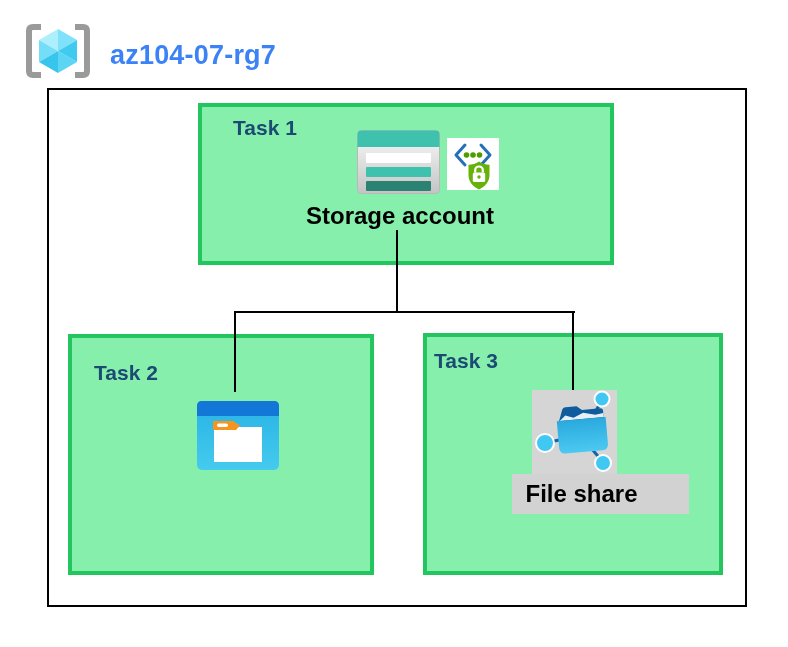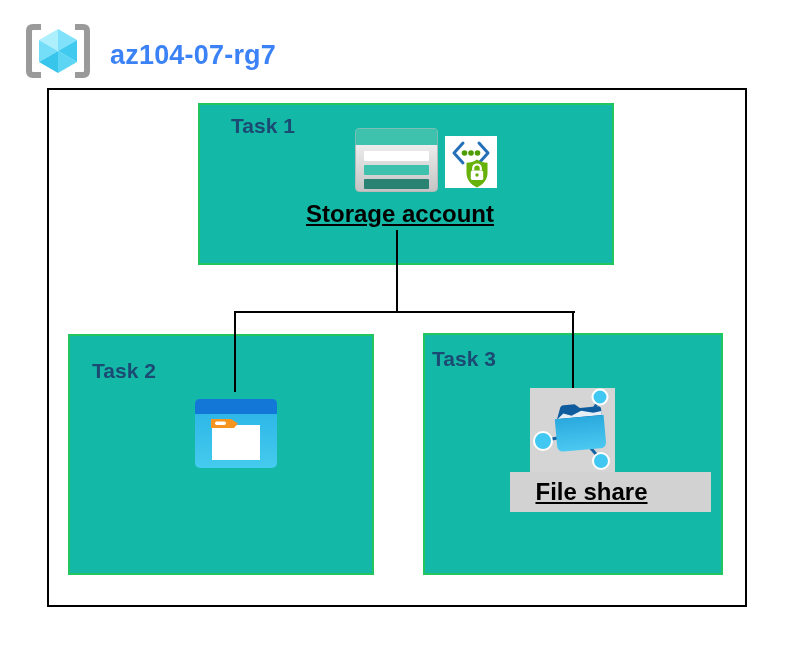--- a/index.html
+++ b/index.html
@@ -13,47 +13,47 @@
     left:110px;top:40px;font-size:27px;font-weight:700;color:#3b82f6;
     letter-spacing:0.2px;
   }
   
   #outer-box{
     left:47px;top:88px;width:700px;height:519px;
     border:2px solid #000;box-sizing:border-box;background:#fff;
   }
   
   .task-box{
-    border:2px solid #22c55e;box-sizing:border-box;background:#14b8a6;
+    border:4px solid #22c55e;box-sizing:border-box;background:#86efac;
   }
   #task1-box{left:198px;top:103px;width:416px;height:162px;}
   #task2-box{left:68px;top:334px;width:306px;height:241px;}
   #task3-box{left:423px;top:333px;width:300px;height:242px;}
   .task-label{
     position:absolute;font-size:21px;font-weight:700;color:#1b4a72;line-height:26px;
     z-index:10;white-space:nowrap;
   }
   .caption{
     position:absolute;font-size:24px;font-weight:700;color:#000;
-    text-align:center;z-index:10;white-space:nowrap;text-decoration:underline;
+    text-align:center;z-index:10;white-space:nowrap;
   }
   
   .conn{position:absolute;background:#000;z-index:5;}
   #conn-v1{left:396px;top:230px;width:2px;height:83px;}
   #conn-h1{left:234px;top:311px;width:341px;height:2px;}
   #conn-v2{left:234px;top:311px;width:2px;height:81px;}
   #conn-v3{left:572px;top:311px;width:2px;height:79px;}
   .icon-wrap{position:absolute;z-index:10;line-height:0;}
   
   #fileshare-plate{
     position:absolute;left:105px;top:53px;width:85px;height:84px;
     background:#d5d5d5;z-index:9;
   }
   #fileshare-band{
-    position:absolute;left:85px;top:137px;width:201px;height:40px;
+    position:absolute;left:85px;top:137px;width:177px;height:40px;
     background:#d2d2d2;z-index:9;
   }
   #caption-fileshare{
     left:0;right:38px;top:4px;line-height:32px;position:absolute;
   }
 </style>
 </head>
 <body>
 
 <div class="abs icon-wrap" style="left:24px;top:22px;">

